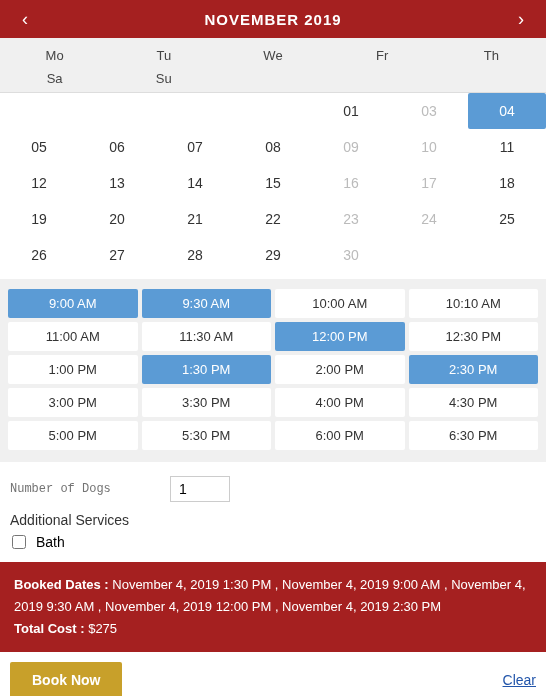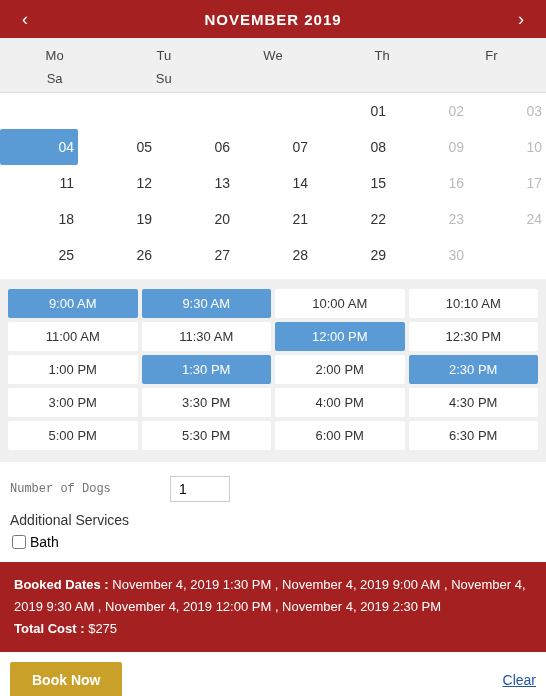--- a/index.html
+++ b/index.html
@@ -50,21 +50,21 @@
       color: #444;
       padding: 4px 0;
     }
     .calendar-cells {
       display: grid;
       grid-template-columns: repeat(7, 1fr);
       background: #fff;
       border-top: 1px solid #ddd;
     }
     .cal-cell {
-      text-align: right;
+      text-align: center;
       padding: 10px 4px;
       font-size: 14px;
       color: #333;
       cursor: pointer;
       border: none;
       background: transparent;
     }
     .cal-cell.empty { color: transparent; cursor: default; }
     .cal-cell.muted { color: #bbb; cursor: default; }
     .cal-cell.selected {
@@ -126,21 +126,21 @@
       width: 60px;
     }
     .additional-services-label {
       font-size: 14px;
       color: #333;
       margin-bottom: 6px;
     }
     .checkbox-row {
       display: flex;
       align-items: center;
-      gap: 4px;
+      gap: 10px;
       margin-left: 2px;
     }
     .checkbox-row input[type="checkbox"] {
       width: 14px;
       height: 14px;
     }
 
     
     .booking-summary {
       background: #a52020;
@@ -190,32 +190,31 @@
   <button class="nav-arrow">‹</button>
   <span>NOVEMBER 2019</span>
   <button class="nav-arrow">›</button>
 </div>
 
 <div class="calendar-grid">
   <div class="calendar-days-header" id="days-header">
       <div class="calendar-day-name">Mo</div>
       <div class="calendar-day-name">Tu</div>
       <div class="calendar-day-name">We</div>
+      <div class="calendar-day-name">Fr</div>
       <div class="calendar-day-name">Th</div>
-      <div class="calendar-day-name">Fr</div>
       <div class="calendar-day-name">Sa</div>
       <div class="calendar-day-name">Su</div>
     </div>
   <div class="calendar-cells" id="calendar-cells">
       <div class="cal-cell empty"></div>
       <div class="cal-cell empty"></div>
       <div class="cal-cell empty"></div>
       <div class="cal-cell empty"></div>
       <div class="cal-cell">01</div>
-      <div class="cal-cell muted">02</div>
       <div class="cal-cell muted">03</div>
       <div class="cal-cell selected">04</div>
       <div class="cal-cell">05</div>
       <div class="cal-cell">06</div>
       <div class="cal-cell">07</div>
       <div class="cal-cell">08</div>
       <div class="cal-cell muted">09</div>
       <div class="cal-cell muted">10</div>
       <div class="cal-cell">11</div>
       <div class="cal-cell">12</div>

